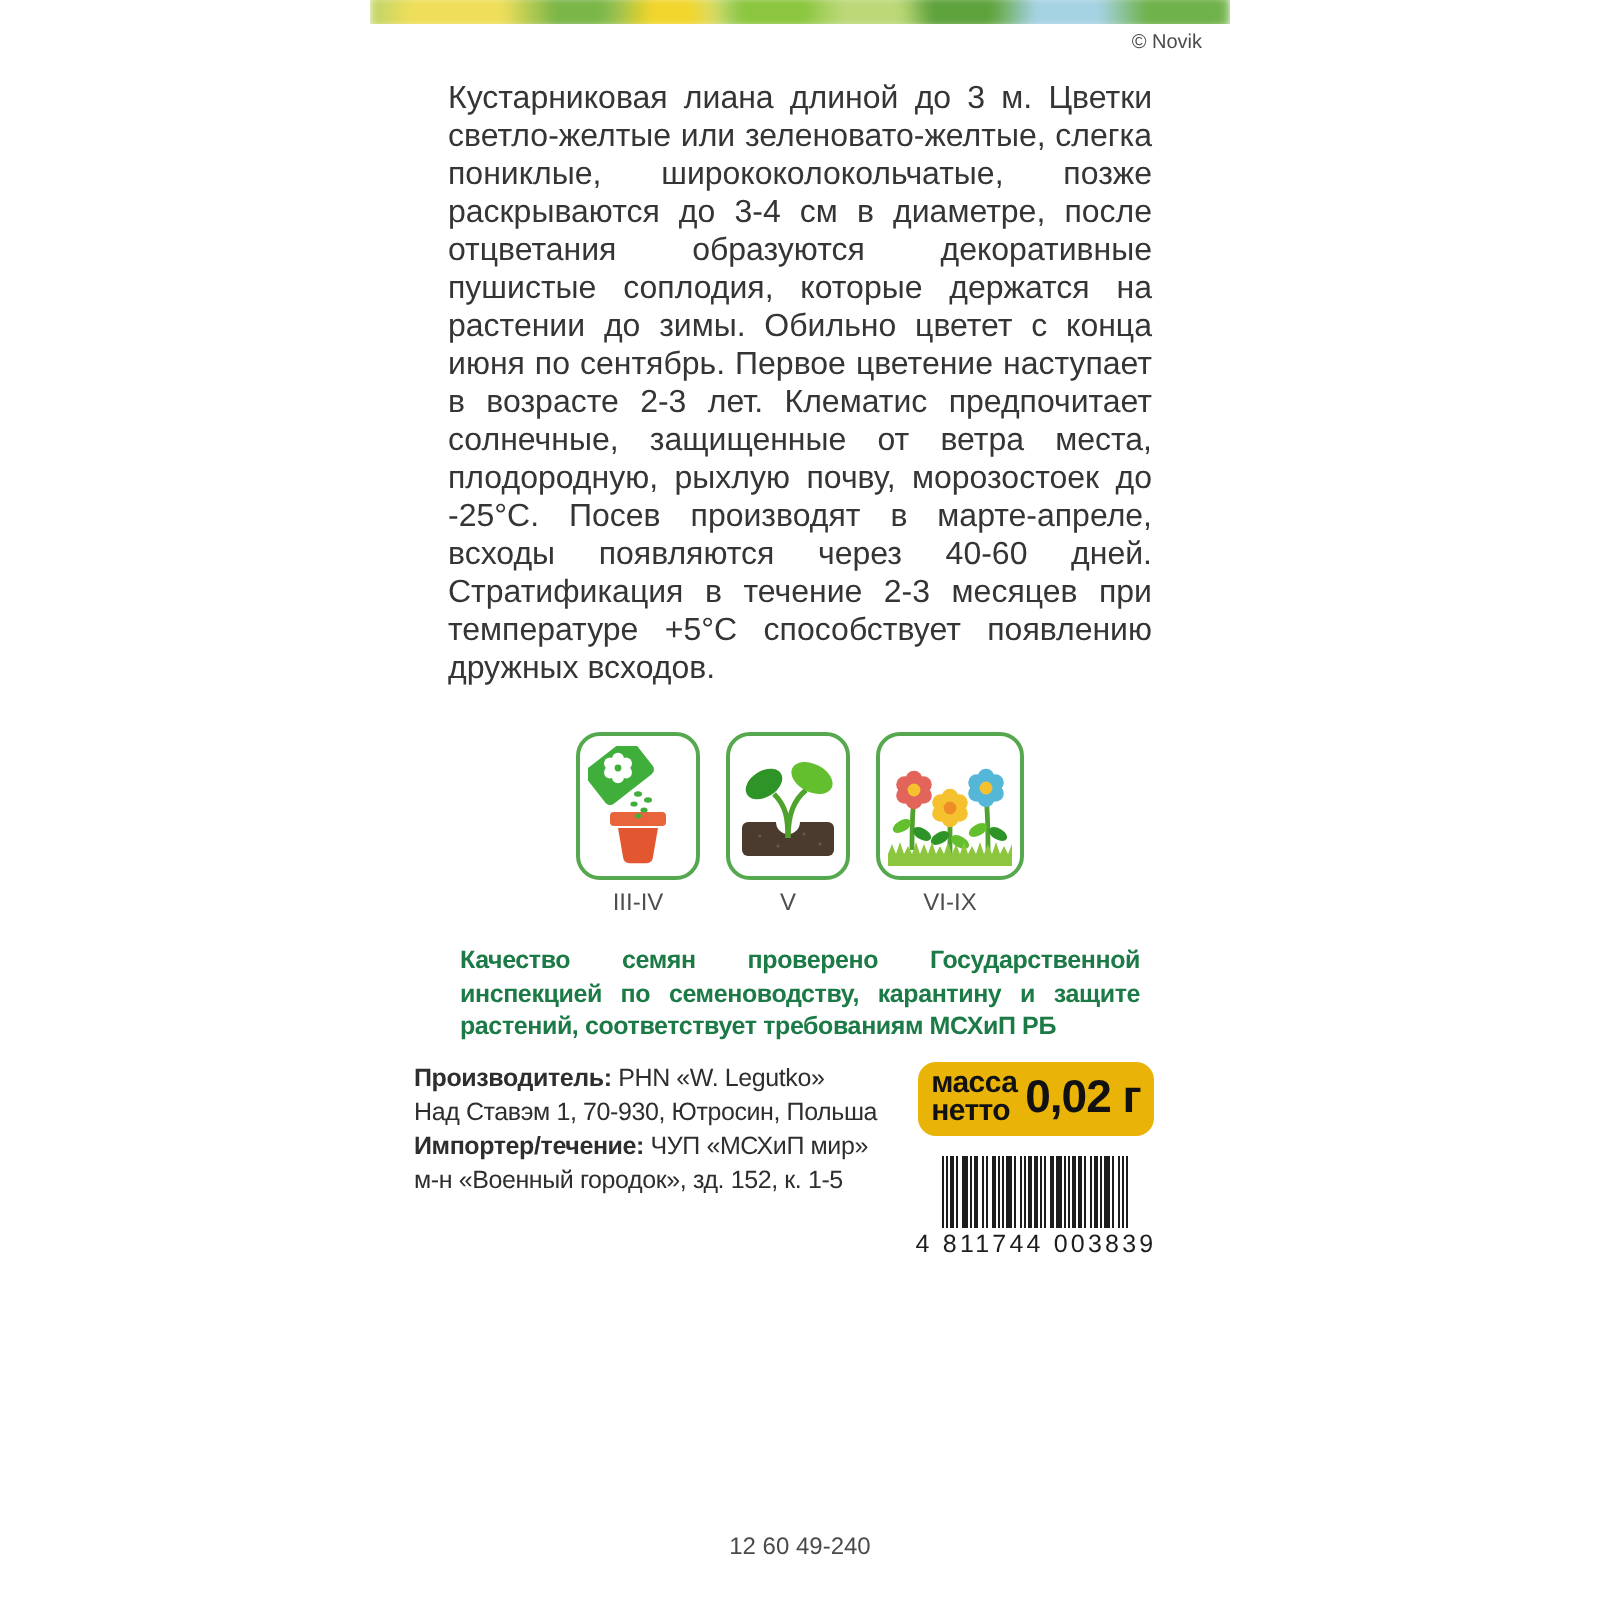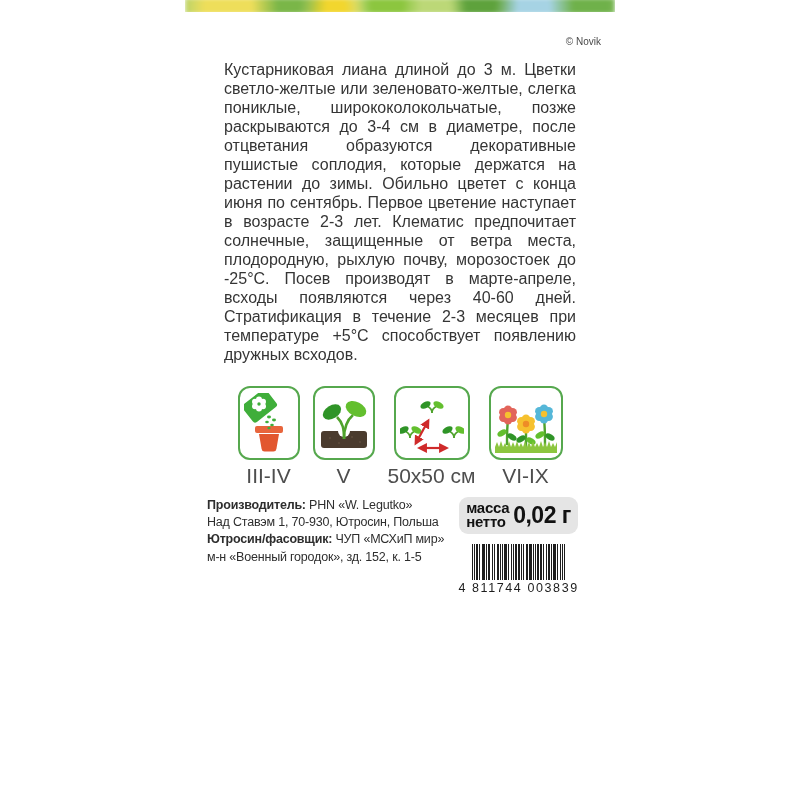--- a/index.html
+++ b/index.html
@@ -15,44 +15,44 @@
       radial-gradient(circle at 22% 30%, #7ab648 0 6%, rgba(0,0,0,0) 14%),
       radial-gradient(circle at 34% 70%, #f2d62e 0 5%, rgba(0,0,0,0) 12%),
       radial-gradient(circle at 47% 40%, #8cc63f 0 7%, rgba(0,0,0,0) 15%),
       radial-gradient(circle at 58% 65%, #bcd877 0 6%, rgba(0,0,0,0) 13%),
       radial-gradient(circle at 68% 35%, #5ea23c 0 6%, rgba(0,0,0,0) 14%),
       radial-gradient(circle at 80% 60%, #a6d3e4 0 6%, rgba(0,0,0,0) 13%),
       radial-gradient(circle at 92% 40%, #6fb14a 0 7%, rgba(0,0,0,0) 15%),
       linear-gradient(90deg,#a9cf6d,#cfe193 40%,#b4d66f 70%,#bedc9a);
     filter:blur(2px);
   }
-  .credit{font-size:10px;color:#4a4a4a;text-align:right;padding:4px 14px 0 0;margin-top:20px;}
+  .credit{font-size:10px;color:#4a4a4a;text-align:right;padding:4px 14px 0 0;}
   .title-line1{margin-top:58px;text-align:center;font-size:22px;font-weight:600;
     color:#2e6f50;letter-spacing:.6px;}
   .title-line2{text-align:center;font-size:28px;font-weight:800;color:#2e6f50;
     letter-spacing:1px;margin-top:2px;}
   .desc{width:352px;margin:13px auto 0;font-size:16px;line-height:19px;
     text-align:justify;color:#353535;}
   .icons-row{display:flex;justify-content:center;align-items:flex-start;gap:13px;margin-top:22px;}
   .icon-cell{display:flex;flex-direction:column;align-items:center;}
   .icon-box{border:2px solid #56a84e;border-radius:12px;background:#fff;height:74px;
     display:flex;align-items:center;justify-content:center;box-sizing:border-box;}
   .w62{width:62px}.w76{width:76px}.w74{width:74px}
-  .icon-label{margin-top:4px;font-size:21px;color:#4e4e4e;}
+  .icon-label{margin-top:4px;font-size:12px;color:#4e4e4e;}
   .quality{width:340px;margin:14px auto 0;font-size:12.5px;line-height:16.5px;
     font-weight:bold;color:#1b7a45;text-align:justify;letter-spacing:-0.2px;}
   .note{width:352px;margin:7px auto 0;font-size:12px;line-height:16px;color:#3f3f3f;
     letter-spacing:-0.2px;}
   .bottom{width:386px;margin:9px auto 0;display:flex;}
   .left-col{flex:1;font-size:12.5px;line-height:17.2px;color:#2e2e2e;letter-spacing:-0.2px;}
   .left-col div{white-space:nowrap;}
   .b{font-weight:bold;}
   .right-col{width:150px;display:flex;flex-direction:column;align-items:center;}
-  .badge{background:#e5e5e5;border-radius:9px;padding:4px 7px 5px;display:flex;
-    align-items:flex-end;gap:4px;color:#111;}
+  .badge{background:#eab308;border-radius:9px;padding:4px 7px 5px;display:flex;
+    align-items:flex-start;gap:4px;color:#111;}
   .badge .stack{display:flex;flex-direction:column;font-weight:bold;font-size:15px;
     line-height:14px;letter-spacing:-0.3px;}
   .badge .wt{font-weight:bold;font-size:23px;letter-spacing:-0.5px;white-space:nowrap;}
   .barcode{margin-top:10px;display:flex;flex-direction:column;align-items:center;}
   .bars{display:flex;height:36px;}
   .bars div{flex:0 0 auto;height:100%;}
   .bar{background:#1d1d1d;}
   .digits{font-size:12.5px;letter-spacing:1.6px;color:#1d1d1d;margin-top:1px;white-space:nowrap;}
   .footer-code{position:absolute;bottom:20px;left:0;width:100%;text-align:center;
     font-size:12px;color:#4a4a4a;}
@@ -115,43 +115,20 @@
           <circle cx="25" cy="38" r="6" fill="#ffffff"></circle>
           <path d="M25 46 C25 36 24 30 18 24" stroke="#4fa32c" stroke-width="2.6" fill="none"></path>
           <path d="M25 46 C25 34 28 27 34 22" stroke="#4fa32c" stroke-width="2.6" fill="none"></path>
           <ellipse cx="13" cy="19" rx="10" ry="6.5" fill="#2f9427" transform="rotate(-32 13 19)"></ellipse>
           <ellipse cx="37" cy="16" rx="11" ry="7" fill="#63bf2e" transform="rotate(27 37 16)"></ellipse>
         </svg>
       </div>
       <div class="icon-label">V</div>
     </div>
 
-    <div class="icon-cell">
-      <div class="icon-box w76">
-        <svg width="64" height="60" viewBox="0 0 64 60">
-          <defs>
-            <g id="spr3">
-              <path d="M0 0 C0 -3 -1.5 -5 -4 -6.5" stroke="#4fa32c" stroke-width="1.6" fill="none"></path>
-              <path d="M0 0 C0 -3 1.5 -5 4 -6.5" stroke="#4fa32c" stroke-width="1.6" fill="none"></path>
-              <ellipse cx="-6.5" cy="-8" rx="5.5" ry="3.2" fill="#2f9427" transform="rotate(-28 -6.5 -8)"></ellipse>
-              <ellipse cx="6.5" cy="-8" rx="5.5" ry="3.2" fill="#63bf2e" transform="rotate(28 6.5 -8)"></ellipse>
-            </g>
-            <marker id="ah" viewBox="0 0 10 10" refX="7" refY="5" markerWidth="4.5" markerHeight="4.5" orient="auto-start-reverse">
-              <path d="M0 0 L10 5 L0 10 z" fill="#cf2a2a"></path>
-            </marker>
-          </defs>
-          <use href="#spr3" transform="translate(32 20)"></use>
-          <use href="#spr3" transform="translate(10 45)"></use>
-          <use href="#spr3" transform="translate(54 45)"></use>
-          <line x1="16" y1="50" x2="28" y2="28" stroke="#cf2a2a" stroke-width="2.2" marker-start="url(#ah)" marker-end="url(#ah)"></line>
-          <line x1="20" y1="55" x2="46" y2="55" stroke="#cf2a2a" stroke-width="2.2" marker-start="url(#ah)" marker-end="url(#ah)"></line>
-        </svg>
-      </div>
-      <div class="icon-label">50x50 см</div>
-    </div>
 
     <div class="icon-cell">
       <div class="icon-box w74">
         <svg width="62" height="60" viewBox="0 0 62 60">
           <defs>
             <g id="pet">
               <circle cx="0" cy="-5.4" r="4.2"></circle>
                 <circle cx="4.7" cy="-2.7" r="4.2"></circle>
               <circle cx="4.7" cy="2.7" r="4.2"></circle>
                 <circle cx="0" cy="5.4" r="4.2"></circle>
@@ -175,27 +152,28 @@
             <circle cx="31" cy="31" r="3.2" fill="#ee8c27"></circle>
           <use href="#pet" fill="#55b7d8" transform="translate(49 21)"></use>
             <circle cx="49" cy="21" r="3.2" fill="#f6c12f"></circle>
         </svg>
       </div>
       <div class="icon-label">VI-IX</div>
     </div>
 
   </div>
 
+  <div class="quality">Качество семян проверено Государственной инспекцией по семеноводству, карантину и защите растений, соответствует требованиям МСХиП РБ</div>
 
 
   <div class="bottom">
     <div class="left-col">
       <div><span class="b">Производитель:</span><span> PHN «W. Legutko»</span></div>
       <div>Над Ставэм 1, 70-930, Ютросин, Польша</div>
-      <div><span class="b">Ютросин/фасовщик:</span><span> ЧУП «МСХиП мир»</span></div>
+      <div><span class="b">Импортер/течение:</span><span> ЧУП «МСХиП мир»</span></div>
       <div>м-н «Военный городок», зд. 152, к. 1-5</div>
 
     </div>
     <div class="right-col">
       <div class="badge">
         <span class="stack">
           <span>масса</span>
           <span>нетто</span>
         </span>
         <span class="wt">0,02 г</span>
@@ -271,14 +249,15 @@
             <div class="bar" style="width: 1px;"></div>
             <div style="width: 1px;"></div>
             <div class="bar" style="width: 1px;"></div>
             <div style="width: 1px;"></div>
           </div>
         <div class="digits">4 811744 003839</div>
       </div>
     </div>
   </div>
 
+  <div class="footer-code">12 60 49-240</div>
 
 </div>
 
 </body></html>

